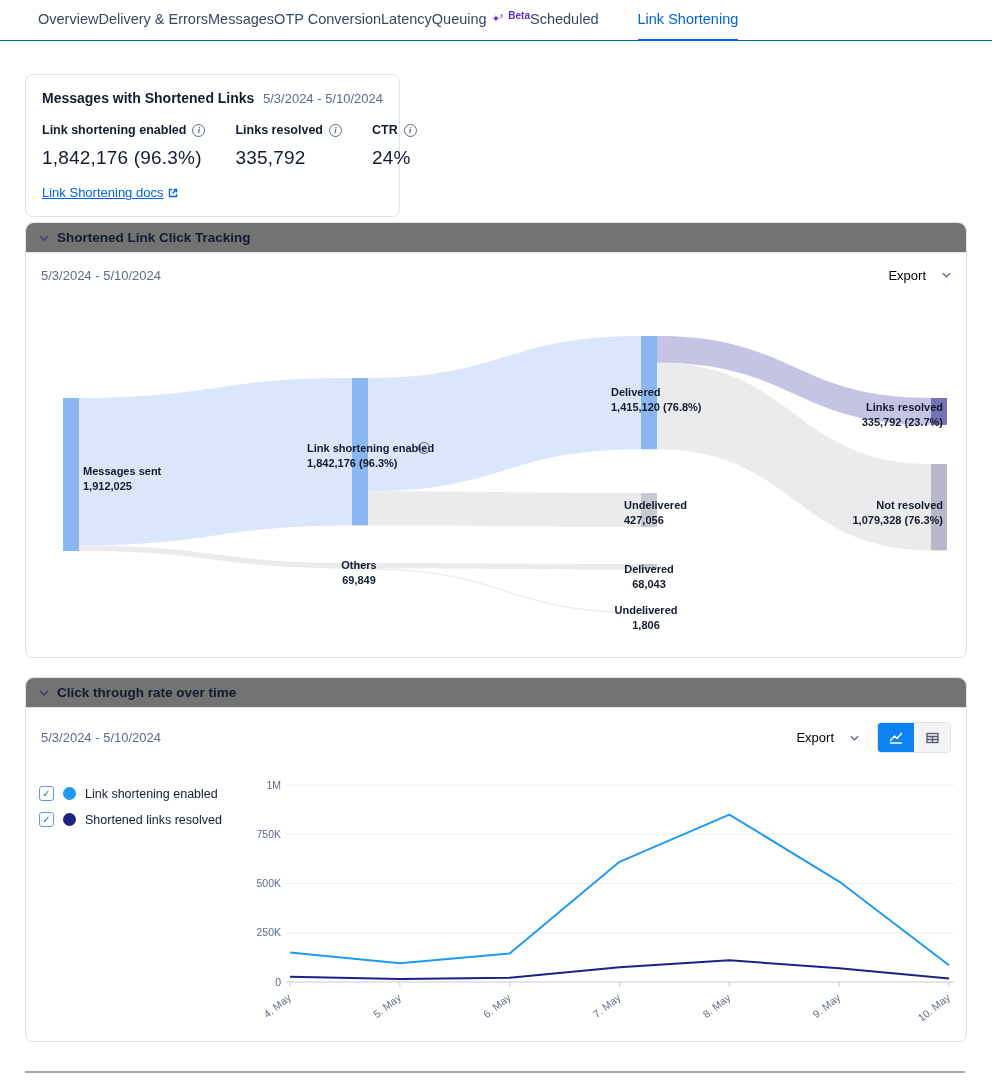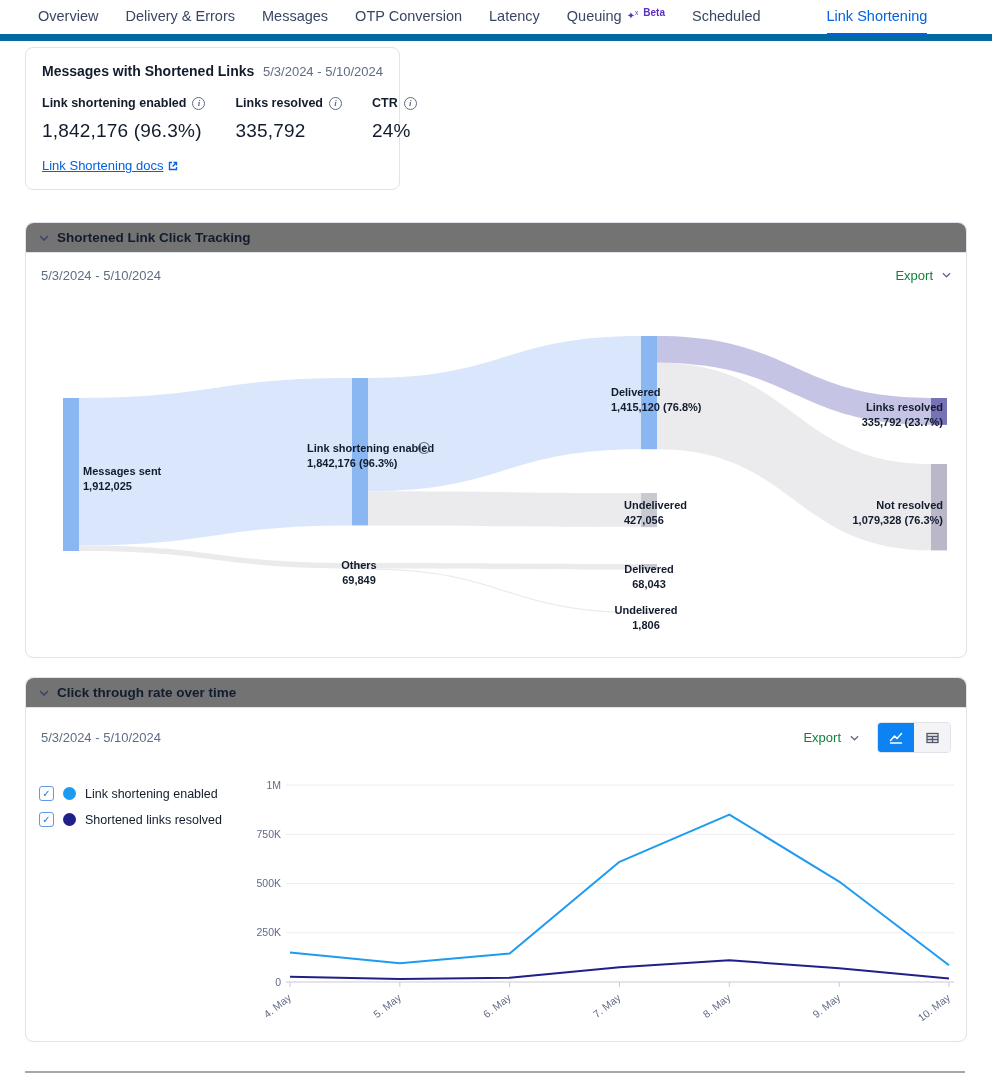--- a/index.html
+++ b/index.html
@@ -1,43 +1,43 @@
 <!DOCTYPE html>
 <html><head>
 <meta charset="utf-8">
 <style>
   * { margin:0; padding:0; box-sizing:border-box; }
   html,body { background:#fff; }
   body { width:992px; height:1086px; position:relative; font-family:"Liberation Sans", sans-serif; color:#121C2D; }
 
   
-  .tabbar { position:absolute; top:0; left:0; width:992px; height:41px; display:flex; align-items:stretch; padding-left:38px; gap:27px; border-bottom:7px solid #0369a1; }
+  .tabbar { position:absolute; top:0; left:0; width:992px; height:41px; display:flex; align-items:stretch; padding-left:38px; border-bottom:1px solid #0369a1; }
   .tab { display:flex; align-items:center; gap:5px; font-size:14.5px; color:#394762; cursor:pointer; position:relative; padding-bottom:2px; }
   .tab.active { color:#0263E0;margin-left:39px; }
   .tab.active::after { content:""; position:absolute; left:0; right:0; bottom:-1px; height:2px; background:#0263E0; }
   .tab .sparkle { color:#5C2EC3; font-size:10px; line-height:1; }
   .tab .sparkle sup { font-size:6.5px; }
   .tab .beta { color:#5C2EC3; font-size:10px; font-weight:bold; position:relative; top:-4px; }
 
   
   .card, .panel { position:absolute; background:#fff; border:1px solid #E1E3EA; border-radius:8px; }
 
-  .summary { left:25px; top:47px; width:375px; height:143px; padding:15px 16px; }
+  .summary { left:25px; top:74px; width:375px; height:143px; padding:15px 16px; }
   .sum-head { display:flex; justify-content:space-between; align-items:baseline; }
   .sum-head h2 { font-size:14px; font-weight:bold; }
   .date-text { font-size:13px; color:#606B85; }
   .metrics { display:flex; gap:30px; margin-top:17px; }
   .metric-label { display:flex; align-items:center; gap:6px; font-size:12.5px; font-weight:bold; white-space:nowrap; }
   .info-dot { width:13px; height:13px; border:1px solid #606B85; border-radius:50%; color:#606B85; font-size:9px; font-style:italic; font-family:"Liberation Serif",serif; display:inline-flex; align-items:center; justify-content:center; cursor:pointer; flex:0 0 auto; }
   .metric-value { font-size:19px; margin-top:10px; letter-spacing:.2px; }
   .docs { display:inline-flex; align-items:center; gap:4px; margin-top:16px; font-size:13px; color:#0263E0; text-decoration:underline; cursor:pointer; }
 
   .panel-head { height:30px; background:#737373; border-bottom:1px solid #E1E3EA; border-radius:8px 8px 0 0; display:flex; align-items:center; gap:8px; padding-left:13px; font-size:13.5px; font-weight:bold; cursor:pointer; }
   .panel-sub { position:absolute; left:15px; right:15px; display:flex; align-items:center; }
-  .export-btn { display:inline-flex; align-items:center; gap:9px; font-size:13px; color:#15803d; cursor:pointer; }
+  .export-btn { display:inline-flex; align-items:center; gap:16px; font-size:13px; color:#000000; cursor:pointer; }
 
   .sankey-panel { left:25px; top:222px; width:942px; height:436px; }
   .sankey-panel .panel-sub { top:42px; height:20px; justify-content:space-between; }
   .sankey-svg { position:absolute; left:15px; top:78px; }
 
   .ctr-panel { left:25px; top:677px; width:942px; height:365px; }
   .ctr-panel .panel-sub { top:45px; height:29px; }
   .ctr-panel .export-btn { margin-left:auto; }
   .toggle-group { display:flex; margin-left:18px; border:1px solid #E1E3EA; border-radius:4px; overflow:hidden; }
   .toggle-btn { width:36px; height:29px; display:flex; align-items:center; justify-content:center; cursor:pointer; background:#F4F4F6; }

